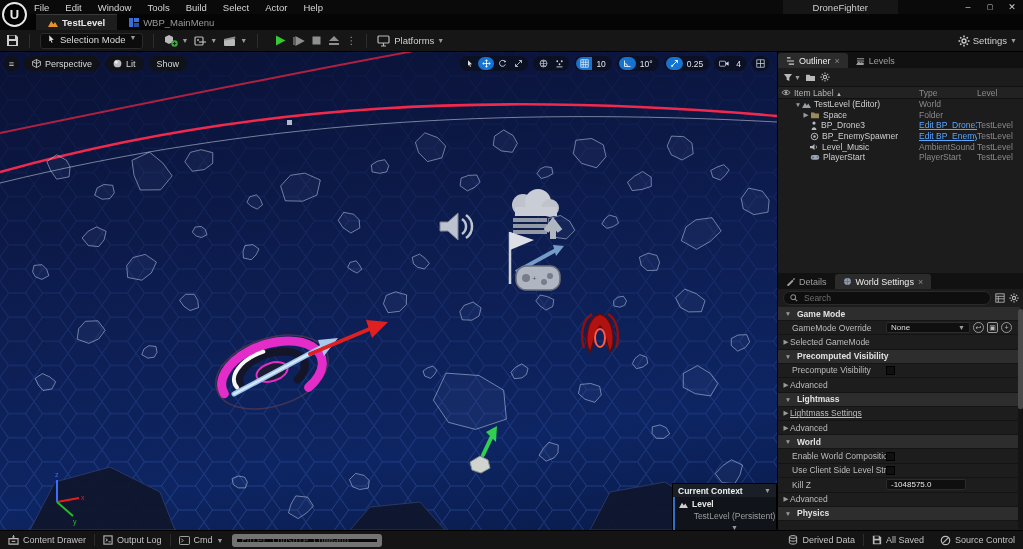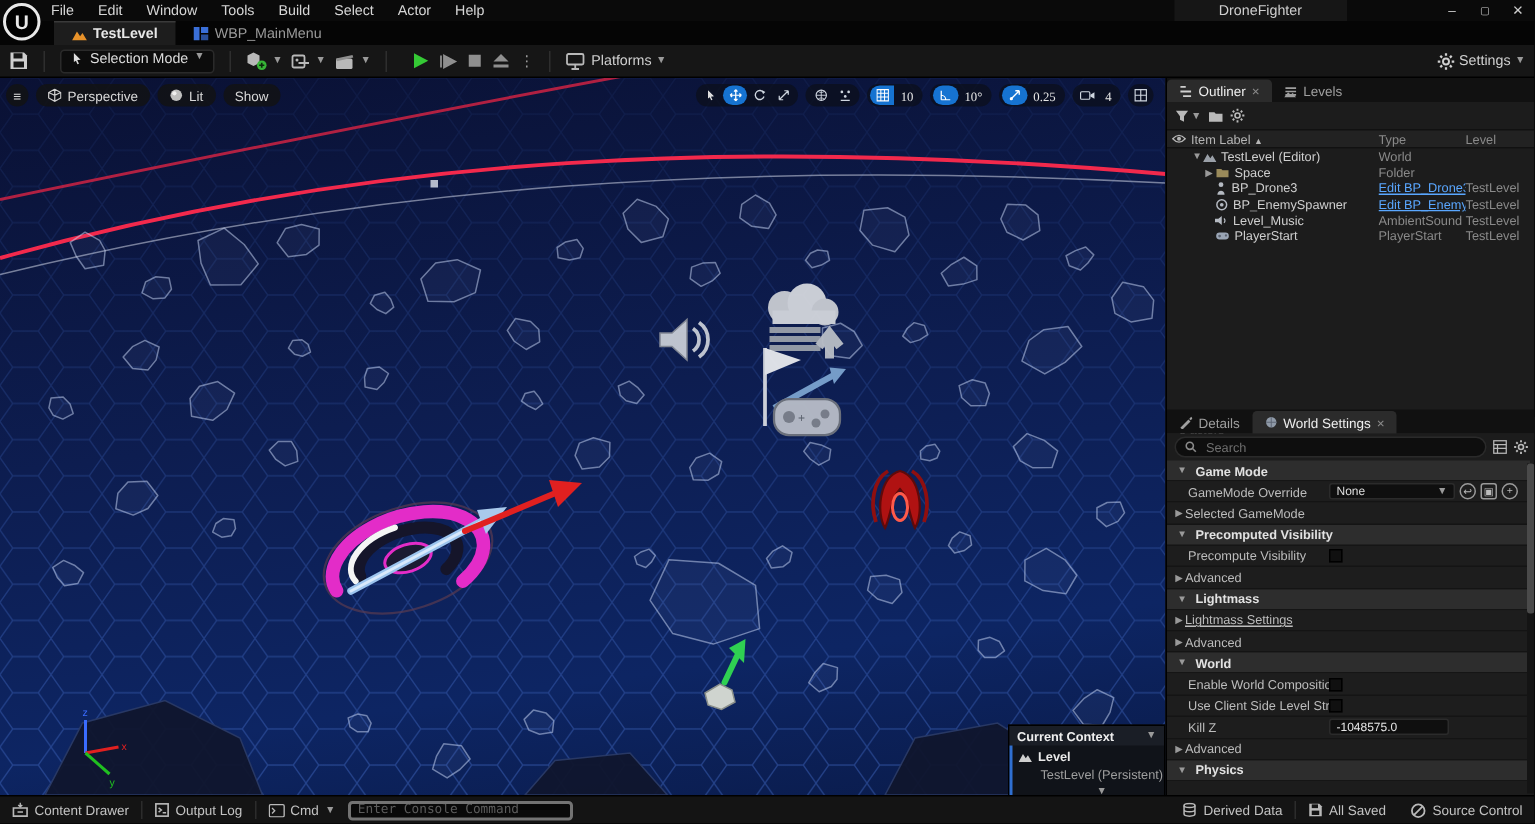--- a/index.html
+++ b/index.html
@@ -20,21 +20,21 @@
   .tb-sep{width:1px;height:14px;background:#2e2e2e;margin:0 4px;}
   .pillbtn{background:#0c0c0c;border:1px solid #2a2a2a;border-radius:3px;height:16px;display:flex;align-items:flex-start;gap:4px;padding:0 6px;color:#ddd;}
   .tbtn{display:flex;align-items:center;gap:3px;color:#cfcfcf;}
   .caret{font-size:7px;color:#9a9a9a;}
   
   #viewport{left:0;top:52px;width:777px;height:478px;background:linear-gradient(172deg,#0a1134 0%,#0d1d50 45%,#0d2563 78%,#0a1b4a 100%);overflow:hidden;}
   .vp-pill{background:rgba(18,18,18,.82);border-radius:9px;height:15px;display:flex;align-items:center;gap:4px;padding:0 8px;font-size:9px;color:#d8d8d8;}
   .vp-group{background:rgba(12,16,28,.78);border-radius:9px;height:15px;display:flex;align-items:center;padding:0 2px;font-size:8.5px;color:#cfd6e0;}
   .vp-tool{width:16px;height:13px;display:flex;align-items:center;justify-content:center;border-radius:7px;}
   .vp-tool.active{background:#1673d1;color:#fff;}
-  .snapval{padding:0 4px;color:#e6e6e6;font-family:Liberation Serif, serif;}
+  .snapval{padding:0 4px;color:#e6e6e6;}
   .snapblue{background:#1673d1;border-radius:7px;height:13px;display:flex;align-items:center;padding:0 4px;color:#fff;}
   
   #rightpanel{left:777px;top:52px;width:246px;height:478px;background:#1c1c1c;border-left:1px solid #000;}
   .ptab-bar{height:16px;background:#111;display:flex;align-items:flex-end;}
   .ptab{height:15px;display:flex;align-items:center;gap:4px;padding:0 8px;font-size:9px;color:#9f9f9f;}
   .ptab.active{background:#2b2b2b;color:#eee;border-radius:3px 3px 0 0;}
   .searchrow{height:18px;display:flex;align-items:center;gap:4px;padding:0 5px;background:#1c1c1c;}
   .searchbox{flex:1;background:#0e0e0e;border:1px solid #2a2a2a;border-radius:8px;height:14px;display:flex;align-items:center;gap:4px;padding:0 6px;color:#7c7c7c;font-size:8.5px;}
   .searchbox input{flex:1;background:transparent;border:none;outline:none;color:#bbb;font-size:8.5px;font-family:"Liberation Sans",sans-serif;}
   .searchbox input::placeholder{color:#707070;}
@@ -51,21 +51,21 @@
   .prop-val{flex:1;display:flex;align-items:flex-end;gap:3px;padding-right:4px;}
   .exp{font-size:6.5px;color:#9a9a9a;width:8px;flex:none;text-align:center;}
   .checkbox{width:9px;height:9px;background:#101010;border:1px solid #000;}
   .dd{background:#0f0f0f;border:1px solid #2b2b2b;border-radius:2px;height:11px;display:flex;align-items:center;justify-content:space-between;padding:0 4px;color:#ddd;width:84px;font-size:8px;}
   .numfield{background:#0f0f0f;border:1px solid #2b2b2b;border-radius:2px;height:11px;width:80px;color:#e6e6e6;font-size:8px;padding:0 4px;font-family:"Liberation Sans",sans-serif;outline:none;}
   .circ-ico{width:11px;height:11px;border:1px solid #9a9a9a;border-radius:50%;display:flex;align-items:center;justify-content:center;font-size:7px;color:#bbb;}
   
   #statusbar{left:0;top:530px;width:1023px;height:19px;background:#141414;border-top:1px solid #000;display:flex;align-items:center;font-size:9px;color:#c2c2c2;}
   .sb-item{display:flex;align-items:center;gap:4px;padding:0 8px;height:100%;}
   .sb-sep{width:1px;height:12px;background:#2c2c2c;}
-  #console-input{width:150px;height:13px;background:#090909;border:2px solid #737373;border-radius:3px;color:#666;
+  #console-input{width:150px;height:13px;background:#090909;border:5px solid #737373;border-radius:3px;color:#666;
     font-family:"DejaVu Sans Mono",monospace;font-size:8.5px;padding:0 5px;outline:none;}
   #console-input::placeholder{color:#5c5c5c;font-family:"DejaVu Sans Mono",monospace;}
   .winbtn{width:22px;height:13px;display:flex;align-items:center;justify-content:center;font-size:9px;color:#cfcfcf;}
   svg{display:block;}
   
   #ctx-pop{left:672px;top:431px;width:105px;background:#101319;border:1px solid #000;font-size:8.5px;}
   #ctx-hdr{height:13px;background:#1a1e26;display:flex;align-items:center;justify-content:space-between;padding:0 5px;color:#efefef;font-weight:bold;}
   #ctx-body{border-left:2px solid #2f6fd0;padding:2px 0 3px 4px;}
 </style>
 </head>

